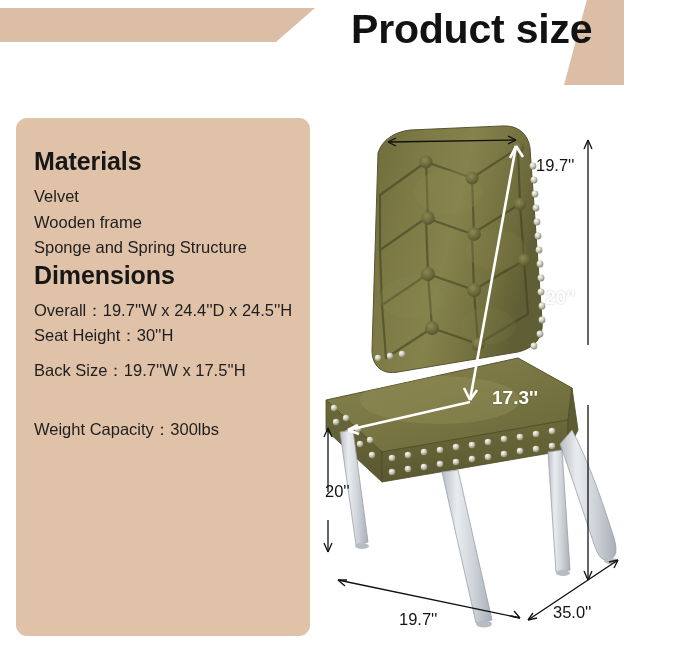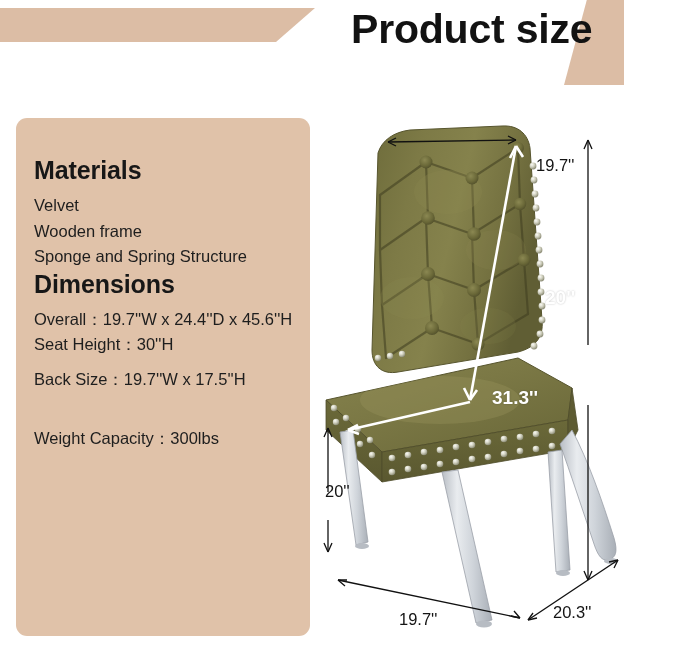--- a/index.html
+++ b/index.html
@@ -52,21 +52,21 @@
   
   .info-panel {
     position: absolute;
     left: 16px;
     top: 118px;
     width: 294px;
     height: 518px;
     background: #e0c2a9;
     border-radius: 11px;
     box-sizing: border-box;
-    padding: 36px 18px 0 18px;
+    padding: 27px 18px 0 18px;
   }
   .section-heading {
     font-size: 25px;
     font-weight: 700;
     color: #171717;
     margin: 0 0 8px 0;
     letter-spacing: -0.1px;
   }
   .info-line {
     font-size: 16.5px;
@@ -124,21 +124,21 @@
 
     <div class="block-materials">
       <div class="section-heading">Materials</div>
       <div class="info-line">Velvet</div>
       <div class="info-line">Wooden frame</div>
       <div class="info-line">Sponge and Spring Structure</div>
     </div>
 
     <div class="block-dimensions">
       <div class="section-heading">Dimensions</div>
-      <div class="info-line">Overall：19.7''W x 24.4''D x 45.6''H</div>
+      <div class="info-line">Overall：19.7''W x 24.4''D x 24.5''H</div>
       <div class="info-line">Seat Height：30''H</div>
       <div class="dim-gap"></div>
       <div class="info-line">Back Size：19.7''W x 17.5''H</div>
     </div>
 
     <div class="block-weights">
       <div class="info-line">Weight Capacity：300lbs</div>
     </div>
 
   </div>
@@ -343,19 +343,19 @@
 
         <path d="M150,302 L28,330"></path>
         <path d="M28,330 L38,325 M28,330 L39,334"></path>
       </g>
     </svg>
 
   </div>
 
   <div class="dim-label lbl-top-width">19.7''</div>
   <div class="dim-label white lbl-back-height">20''</div>
-  <div class="dim-label white lbl-seat-depth">31.3''</div>
+  <div class="dim-label white lbl-seat-depth">17.3''</div>
   <div class="dim-label lbl-total-h">37.5''</div>
   <div class="dim-label lbl-seat-h">20''</div>
   <div class="dim-label lbl-bottom-w">19.7''</div>
-  <div class="dim-label lbl-depth">20.3''</div>
+  <div class="dim-label lbl-depth">35.0''</div>
 
 </div>
 
 </body></html>

